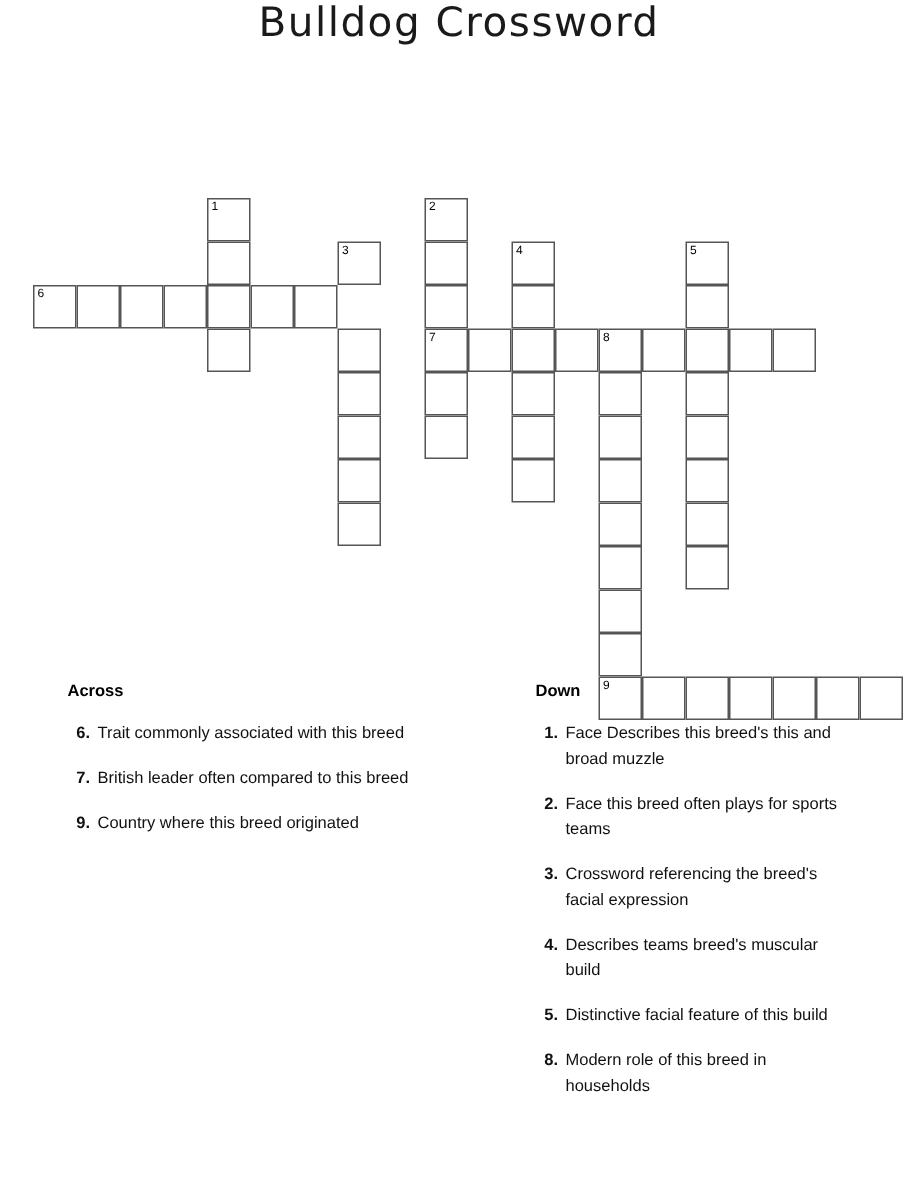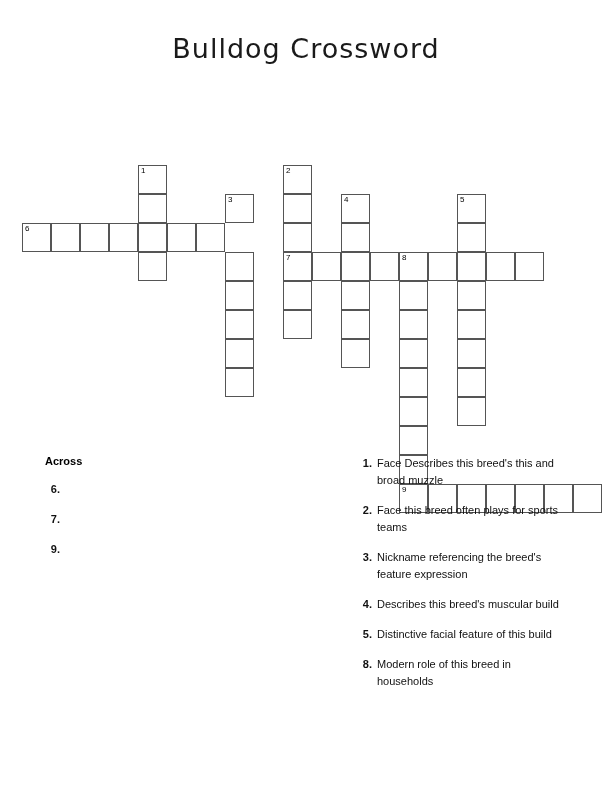--- a/index.html
+++ b/index.html
@@ -15,21 +15,20 @@
     position: relative;
     overflow: hidden;
   }
   #title {
     text-align: center;
     font-family: "DejaVu Sans", sans-serif;
     font-size: 27px;
     font-weight: normal;
     letter-spacing: 1px;
     margin: 0;
-    padding-top: 33px;
     color: #1a1a1a;
   }
   #grid-area {
     position: relative;
     width: 612px;
     height: 350px;
     margin-top: 14px;
   }
   .cell {
     position: absolute;
@@ -168,46 +167,50 @@
     <div class="cell" style="left: 544px; top: 406px; width: 29px; height: 29px;"></div>
     <div class="cell" style="left: 573px; top: 406px; width: 29px; height: 29px;"></div>
   </div>
 
 <div id="clues">
   <div class="clue-col across">
     <div class="clue-head">Across</div>
     <div id="across-list">
         <div class="clue">
           <span class="cnum">6.</span>
+          <span class="ctext">Trait commonly associated with this breed</span>
         </div>
         <div class="clue">
           <span class="cnum">7.</span>
+          <span class="ctext">British leader often compared to this breed</span>
         </div>
         <div class="clue">
           <span class="cnum">9.</span>
+          <span class="ctext">Country where this breed originated</span>
         </div>
       </div>
   </div>
   <div class="clue-col down">
+    <div class="clue-head">Down</div>
     <div id="down-list">
         <div class="clue">
           <span class="cnum">1.</span>
           <span class="ctext">Face Describes this breed's this and broad muzzle</span>
         </div>
         <div class="clue">
           <span class="cnum">2.</span>
           <span class="ctext">Face this breed often plays for sports teams</span>
         </div>
         <div class="clue">
           <span class="cnum">3.</span>
-          <span class="ctext">Nickname referencing the breed's feature expression</span>
+          <span class="ctext">Crossword referencing the breed's facial expression</span>
         </div>
         <div class="clue">
           <span class="cnum">4.</span>
-          <span class="ctext">Describes this breed's muscular build</span>
+          <span class="ctext">Describes teams breed's muscular build</span>
         </div>
         <div class="clue">
           <span class="cnum">5.</span>
           <span class="ctext">Distinctive facial feature of this build</span>
         </div>
         <div class="clue">
           <span class="cnum">8.</span>
           <span class="ctext">Modern role of this breed in households</span>
         </div>
       </div>

